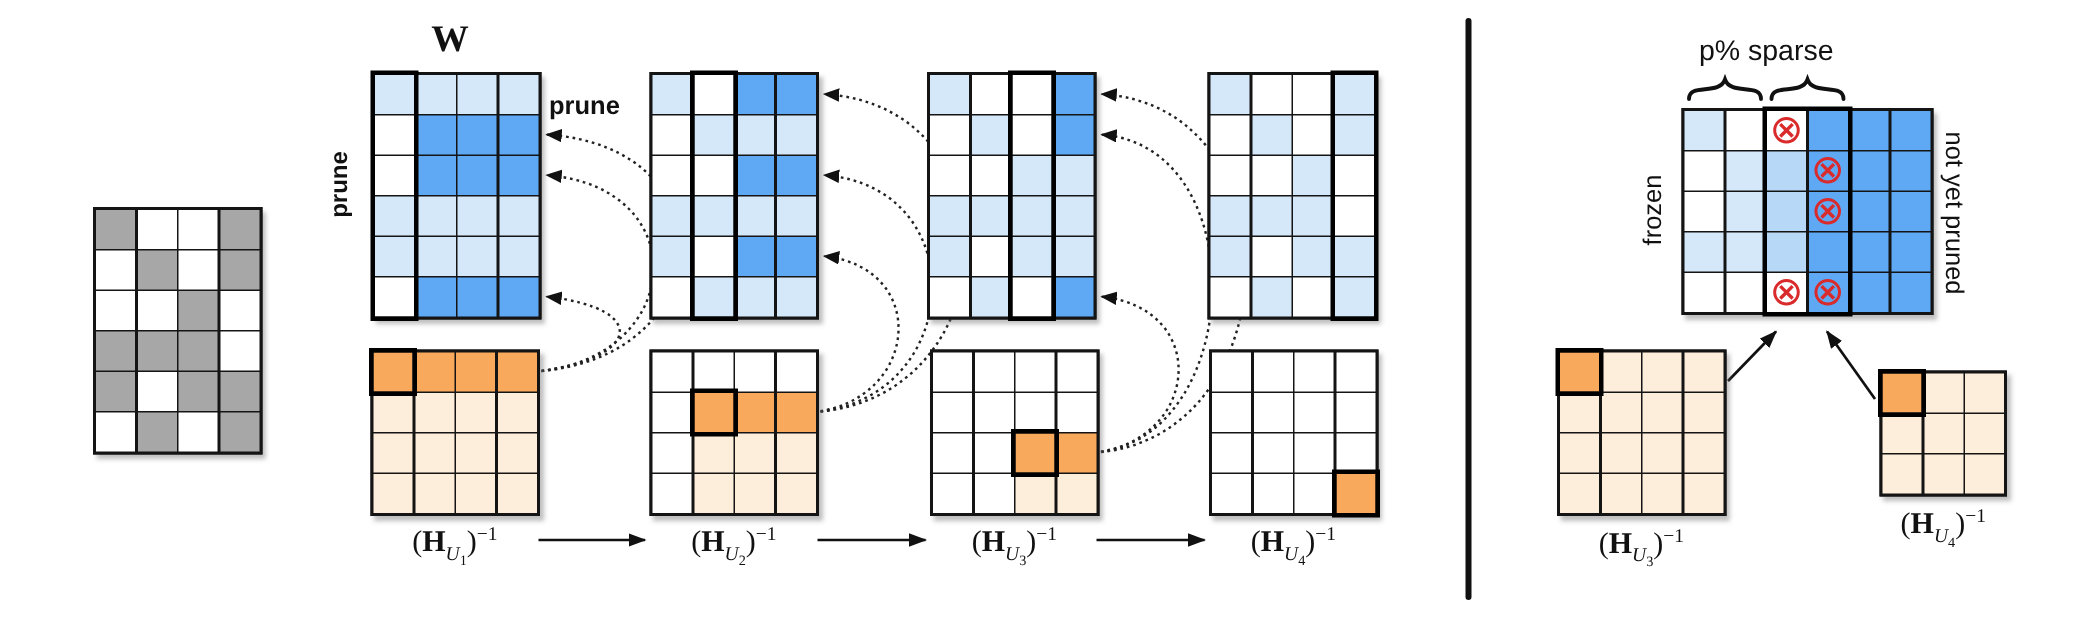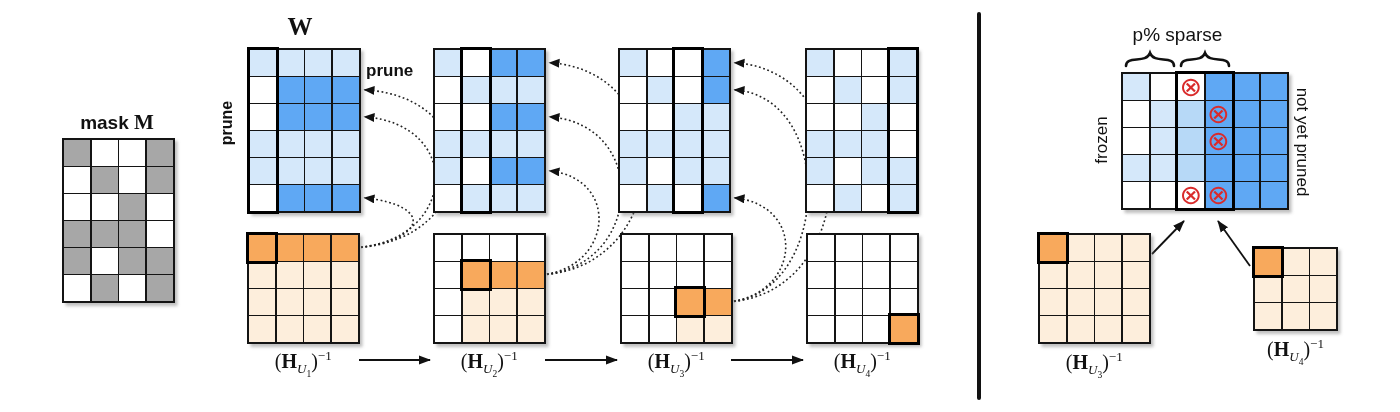--- a/index.html
+++ b/index.html
@@ -49,21 +49,20 @@
     <g stroke="#111" stroke-width="1.8">
       <line x1="1152" y1="254" x2="1184" y2="221" marker-end="url(#sah)"></line>
       <line x1="1250" y1="266" x2="1218" y2="221" marker-end="url(#sah)"></line>
     </g>
     <g stroke="#111" stroke-width="2.6" fill="none" stroke-linecap="round">
       <path d="M 1126 66 C 1126 55, 1146 64, 1150 53 C 1154 64, 1174 55, 1174 66"></path>
       <path d="M 1181 66 C 1181 55, 1201 64, 1205 53 C 1209 64, 1229 55, 1229 66"></path>
     </g>
   </svg>
 
-  <div class="lbl" style="left:57px;top:110px;width:120px;text-align:center;font-weight:bold;font-size:19px"><span>mask</span>&nbsp;<span style="font-family:'Liberation Serif',serif;font-size:21px">M</span></div>
 
   <div class="lbl" style="left:277px;top:13px;width:46px;text-align:center;font-family:'Liberation Serif',serif;font-weight:bold;font-size:25px">W</div>
 
   <div class="lbl" style="left:193px;top:112px;width:72px;height:22px;text-align:center;font-weight:bold;font-size:16px;transform:rotate(-90deg)">prune</div>
 
   <div class="lbl" style="left:366px;top:61px;font-weight:bold;font-size:17px">prune</div>
 
 
   <div class="divider" style="left:977px;top:12px;width:3.5px;height:388px"></div>
 

